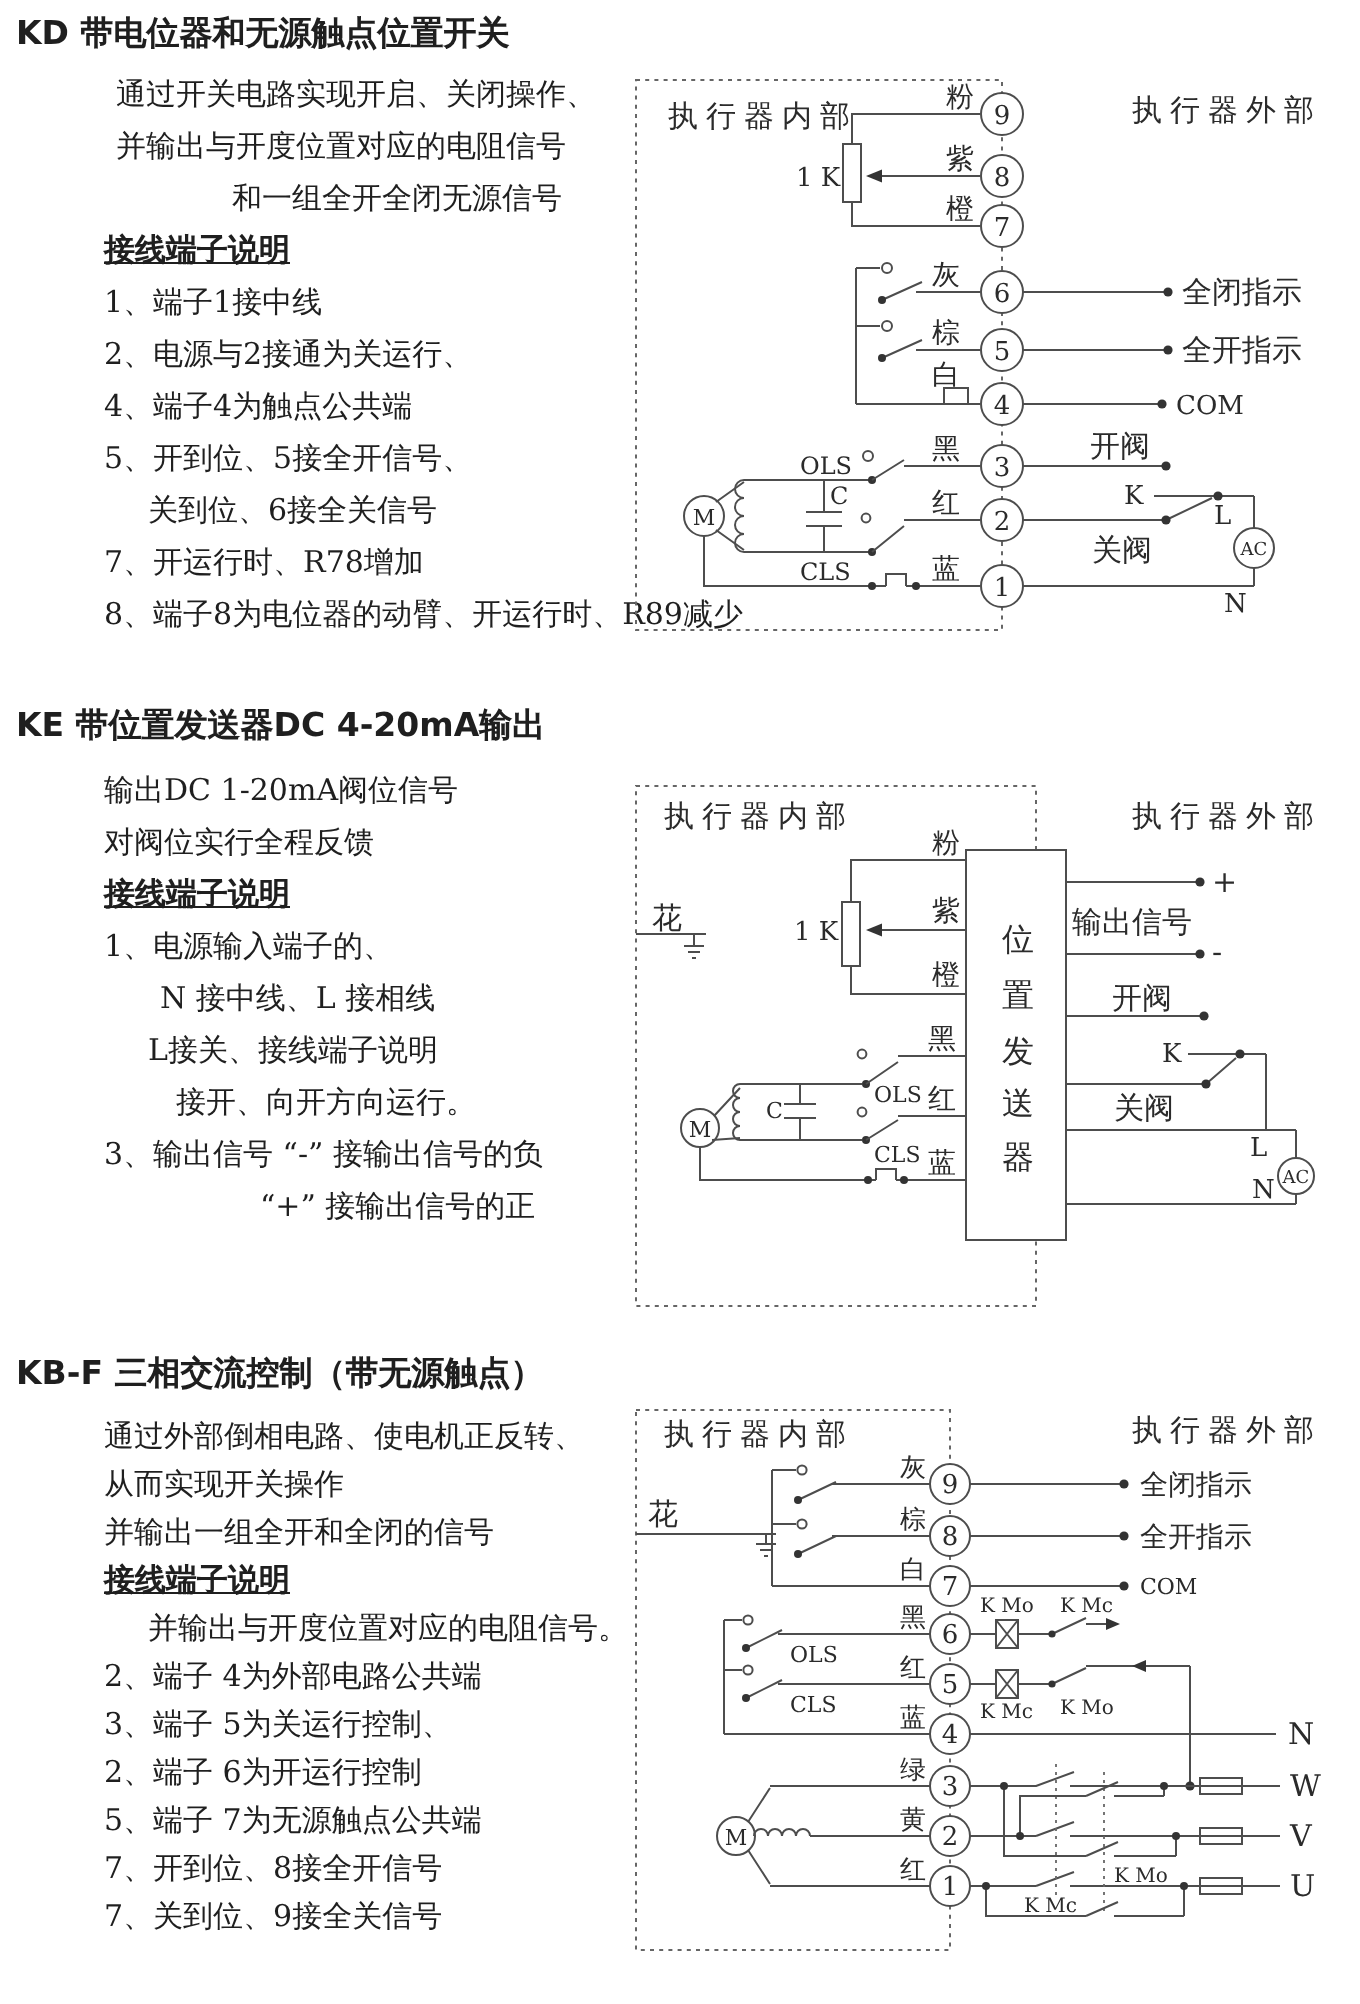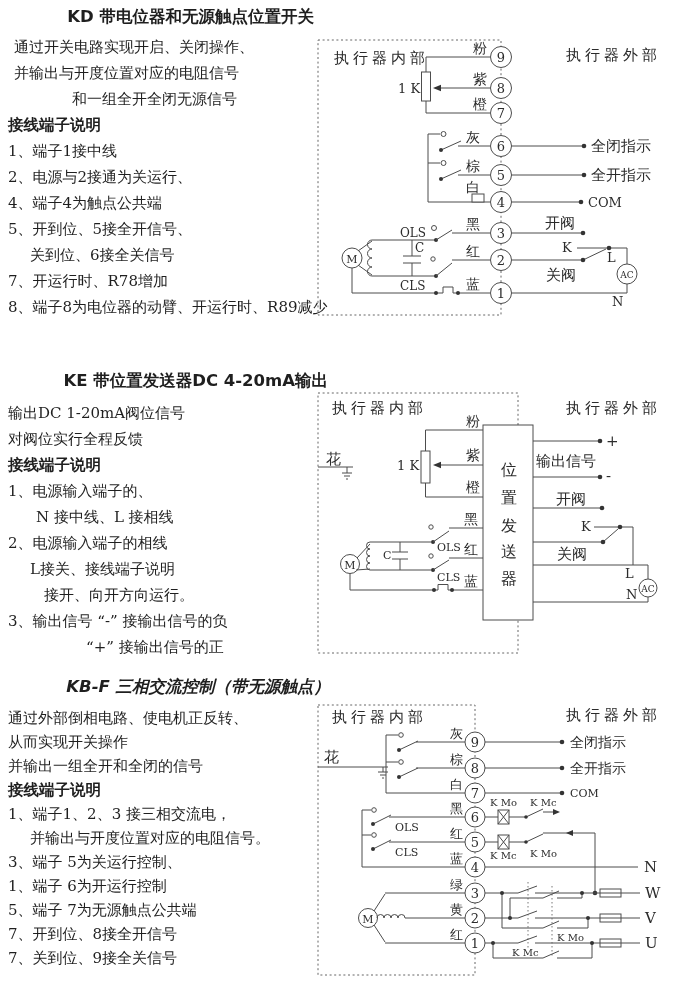--- a/index.html
+++ b/index.html
@@ -1,29 +1,29 @@
 <!DOCTYPE html>
 <html><head>
 <meta charset="utf-8">
 <style>
   html,body{margin:0;padding:0;}
   body{width:680px;height:1002px;background:#ffffff;position:relative;overflow:hidden;}
   .sec{position:absolute;color:#1f1f1f;}
   .title{font-family:"DejaVu Sans","Liberation Sans",sans-serif;font-weight:bold;
-         font-size:16.5px;text-align:right;white-space:nowrap;}
-  .ln{font-family:"DejaVu Serif","Liberation Serif",serif;font-size:15px;white-space:nowrap;}
+         font-size:16.5px;text-align:left;white-space:nowrap;}
+  .ln{font-family:"DejaVu Serif","Liberation Serif",serif;font-size:15px;white-space:nowrap;margin-left:44px;}
   .s1 .ln,.s2 .ln{line-height:26px;height:26px;}
   .s3 .ln{line-height:24px;height:24px;}
-  .sub{font-family:"DejaVu Sans","Liberation Sans",sans-serif;font-weight:bold;font-size:15.5px;}
+  .sub{font-family:"DejaVu Sans","Liberation Sans",sans-serif;font-weight:bold;font-size:15.5px;text-decoration:underline;}
   .s1{left:8px;top:6px;width:306px;}
-  .s2{left:8px;top:370px;width:320px;}
+  .s2{left:8px;top:352px;width:320px;}
   .s3{left:8px;top:676px;width:322px;}
   .s1 .title{margin-bottom:6px;}
   .s2 .title{margin-bottom:8px;}
-  .s3 .title{margin-bottom:8px;font-style:italic;}
+  .s3 .title{margin-bottom:8px;}
   svg{position:absolute;}
   #svg1{left:315px;top:36px;}
   #svg2{left:315px;top:390px;}
   #svg3{left:315px;top:700px;}
   svg text{font-family:"DejaVu Serif","Liberation Serif",serif;fill:#2b2b2b;}
   .w{stroke:#4d4d4d;stroke-width:1;fill:none;}
   .dash{stroke:#666;stroke-width:1;fill:none;stroke-dasharray:2 2.6;}
   .dotl{stroke:#666;stroke-width:0.9;fill:none;stroke-dasharray:1.5 2.5;}
   .oc{fill:#fff;stroke:#4d4d4d;stroke-width:1;}
   .box{fill:#fff;stroke:#4d4d4d;stroke-width:1;}
@@ -145,21 +145,20 @@
   </g>
 </svg>
 
 <div class="sec s2">
   <div class="title">KE 带位置发送器DC 4-20mA输出</div>
   <div class="ln">输出DC 1-20mA阀位信号</div>
   <div class="ln">对阀位实行全程反馈</div>
   <div class="ln sub">接线端子说明</div>
   <div class="ln">1、电源输入端子的、</div>
   <div class="ln" style="padding-left:28px">N 接中线、L 接相线</div>
-  <div class="ln">2、电源输入端子的相线</div>
   <div class="ln" style="padding-left:22px">L接关、接线端子说明</div>
   <div class="ln" style="padding-left:36px">接开、向开方向运行。</div>
   <div class="ln">3、输出信号 “-” 接输出信号的负</div>
   <div class="ln" style="padding-left:78px">“+” 接输出信号的正</div>
 </div>
 
 <svg id="svg2" width="365" height="270" viewBox="315 390 365 270">
   <rect class="dash" x="318" y="393" width="200" height="260"></rect>
   <text x="332" y="413" class="t15 ls">执行器内部</text>
   <text x="566" y="413" class="t15 ls">执行器外部</text>
@@ -233,24 +232,24 @@
     <text x="626" y="599" class="t13">N</text>
   </g>
 </svg>
 
 <div class="sec s3">
   <div class="title">KB-F 三相交流控制（带无源触点）</div>
   <div class="ln">通过外部倒相电路、使电机正反转、</div>
   <div class="ln">从而实现开关操作</div>
   <div class="ln">并输出一组全开和全闭的信号</div>
   <div class="ln sub">接线端子说明</div>
-  <div class="ln">1、端子1、2、3 接三相交流电，</div>
   <div class="ln" style="padding-left:22px">并输出与开度位置对应的电阻信号。</div>
+  <div class="ln">2、端子 4为外部电路公共端</div>
   <div class="ln">3、端子 5为关运行控制、</div>
-  <div class="ln">1、端子 6为开运行控制</div>
+  <div class="ln">2、端子 6为开运行控制</div>
   <div class="ln">5、端子 7为无源触点公共端</div>
   <div class="ln">7、开到位、8接全开信号</div>
   <div class="ln">7、关到位、9接全关信号</div>
 </div>
 
 <svg id="svg3" width="365" height="290" viewBox="315 700 365 290">
   <rect class="dash" x="318" y="705" width="157" height="270"></rect>
   <text x="332" y="722" class="t15 ls">执行器内部</text>
   <text x="566" y="720" class="t15 ls">执行器外部</text>
 

